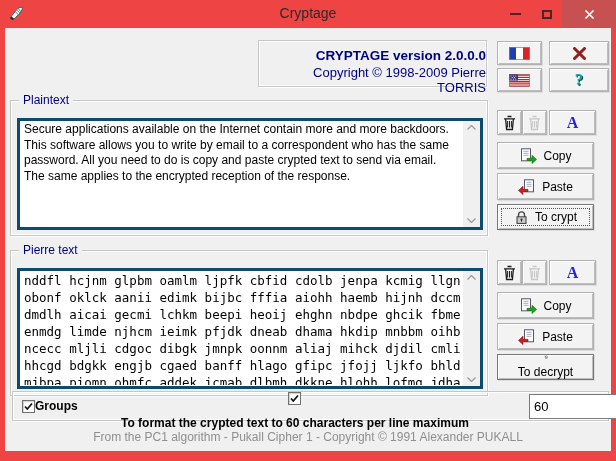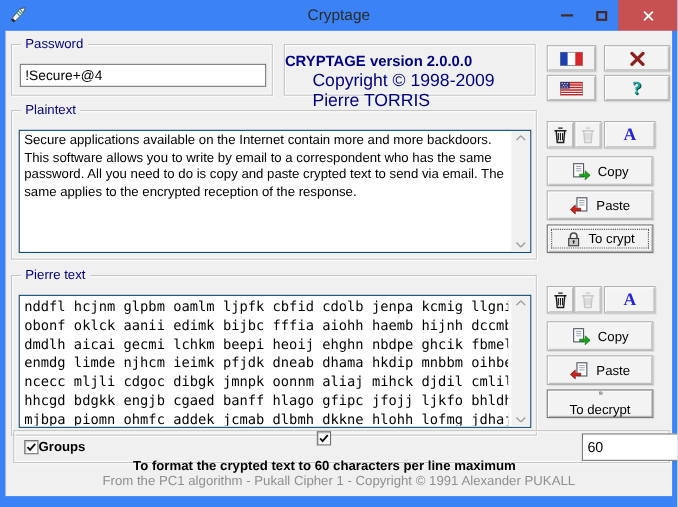--- a/index.html
+++ b/index.html
@@ -1,19 +1,19 @@
 <!DOCTYPE html>
 <html><head>
 <meta charset="utf-8">
 <style>
   * { box-sizing: border-box; }
   html,body { margin:0; padding:0; }
   body { font-family:"Liberation Sans", sans-serif; background:#fff; }
 
-  .window { position:relative; width:616px; height:461px; background:#3b82f6; overflow:hidden; }
+  .window { position:relative; width:616px; height:461px; background:#ef4444; overflow:hidden; }
 
   
   .titlebar { position:absolute; left:0; top:0; width:616px; height:28px; }
   .app-icon { position:absolute; left:8px; top:5px; width:17px; height:17px; }
   .win-title { position:absolute; left:0; right:0; top:5px; text-align:center; font-size:14px; color:#2b2b2b; }
   .controls { position:absolute; right:0; top:0; height:28px; display:flex; }
   .ctrl { height:28px; display:flex; align-items:center; justify-content:center; }
   .ctrl-min, .ctrl-max { width:31px; }
   .ctrl-close { width:54px; background:#c75050; }
   .min-glyph { display:block; width:11px; height:2px; background:#472828; }
@@ -26,44 +26,44 @@
     box-shadow: inset 1px 1px 0 #ffffff, inset -1px -1px 0 #ffffff, 1px 1px 0 #fdfdfd; }
   .gb-label { position:absolute; top:-8px; left:8px; background:#f0f0f0; padding:0 4px;
     font-size:12px; color:#000080; line-height:14px; }
 
   .textbox { background:#fff; border:1px solid #7a7a7a; font-family:"Liberation Sans", sans-serif; }
 
   
   .password-group { left:5px; top:12px; width:238px; height:47px; }
   .password-input { position:absolute; left:7px; top:17px; width:224px; height:21px; font-size:12.5px; padding:1px 4px; }
 
-  .about-panel { left:253px; top:12px; width:229px; height:47px; text-align:left; }
+  .about-panel { left:253px; top:12px; width:229px; height:47px; text-align:right; }
   .about-title { margin-top:7px; font-weight:bold; font-size:13.5px; color:#000080; }
-  .about-copy { margin-top:2px; font-size:16px; color:#000080;padding-left:25px; }
+  .about-copy { margin-top:2px; font-size:13px; color:#000080;padding-left:25px; }
 
   
   .btn { position:absolute; background:#f3f3f3; border:1px solid #b2b2b2;
     box-shadow: inset 1px 1px 0 #ffffff, inset -1px -1px 0 #bdbdbd, 1px 1px 0 #dedede;
     display:flex; align-items:center; justify-content:center; gap:6px;
     font-size:12px; color:#000; cursor:default; }
   .btn-default { border-color:#767676; }
   .focus-dots { position:absolute; left:3px; right:3px; top:3px; bottom:3px; border:1px dotted #555; pointer-events:none; }
 
   .btn-flag-fr { left:492px; top:13px; width:45px; height:24px; }
   .btn-close-x { left:544px; top:13px; width:60px; height:24px; }
   .btn-flag-us { left:492px; top:40px; width:45px; height:24px; }
   .btn-help    { left:544px; top:40px; width:60px; height:24px; }
   .help-glyph { font-family:"Liberation Serif", serif; font-weight:bold; font-size:17px;
     color:#12a0a0; text-shadow:1px 1px 0 #0b4f4f; }
 
   
   .plaintext-group { left:5px; top:72px; width:478px; height:136px; }
   .crypted-group   { left:5px; top:222px; width:478px; height:146px; }
 
-  .textarea { position:absolute; left:6px; top:17px; width:466px; background:#fff; border:1px solid #0c4a6e; overflow:hidden; }
+  .textarea { position:absolute; left:6px; top:17px; width:466px; background:#fff; border:3px solid #0c4a6e; overflow:hidden; }
   .plaintext-group .textarea { height:112px; }
   .crypted-group .textarea { height:121px; }
 
   .ta-content { position:absolute; left:4px; right:20px; top:1px; bottom:1px;
     font-size:12px; line-height:15.5px; color:#000; white-space:pre-wrap; overflow:hidden; }
   .mono .ta-content { font-family:"DejaVu Sans Mono","Liberation Mono",monospace;
     font-size:12.5px; line-height:17px; white-space:pre; }
 
   .vscroll { position:absolute; right:0; top:0; bottom:0; width:17px; background:#f0f0f0;
     display:flex; flex-direction:column; justify-content:space-between; align-items:center; padding:4px 0; }
@@ -130,24 +130,20 @@
       <div class="ctrl ctrl-close">
         <svg width="11" height="11" viewBox="0 0 11 11">
           <path d="M1.5 1.5 L9.5 9.5 M9.5 1.5 L1.5 9.5" stroke="#ffffff" stroke-width="1.7"></path>
         </svg>
       </div>
     </div>
   </div>
 
   <div class="client">
 
-    <div class="groupbox password-group">
-      <span class="gb-label">Password</span>
-      <input class="textbox password-input" value="!Secure+@4" style="">
-    </div>
 
     <div class="groupbox about-panel">
       <div class="about-title">CRYPTAGE version 2.0.0.0</div>
       <div class="about-copy">Copyright © 1998-2009 Pierre TORRIS</div>
     </div>
 
     <div class="btn btn-flag-fr">
       <svg width="21" height="13" viewBox="0 0 21 13">
         <rect x="0.5" y="0.5" width="20" height="12" fill="#ffffff" stroke="#8a8a8a" stroke-width="0.8"></rect>
         <rect x="0.5" y="0.5" width="6.5" height="12" fill="#1f3fae"></rect>

